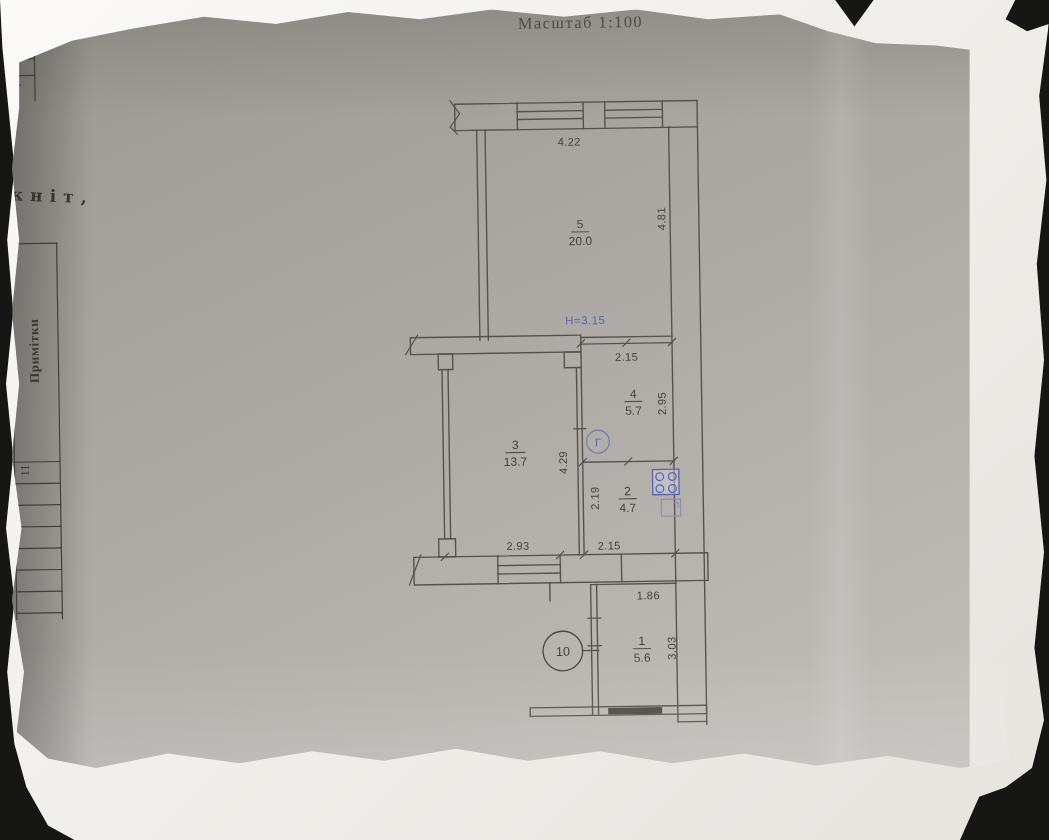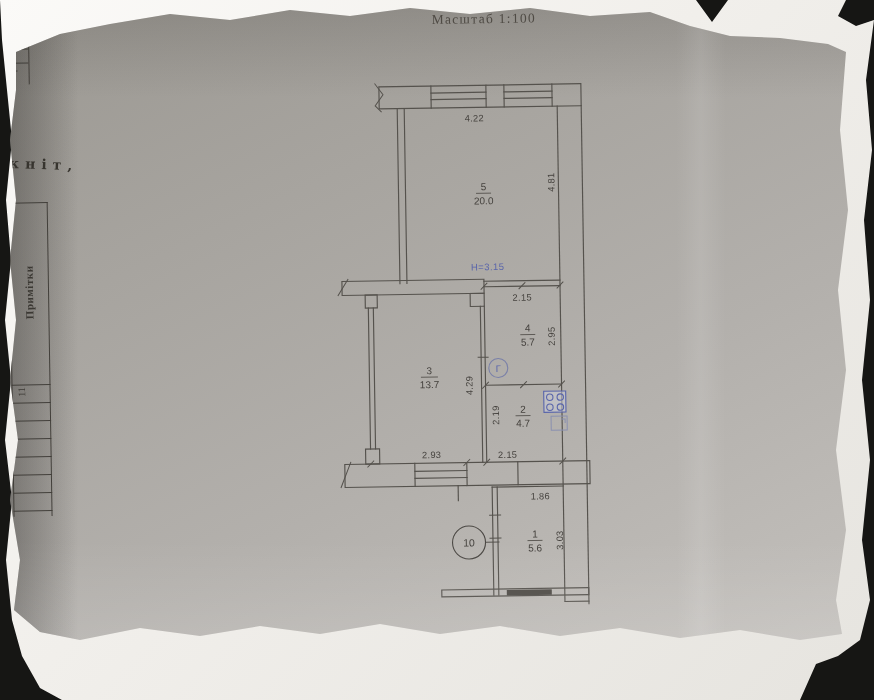--- a/index.html
+++ b/index.html
@@ -10,21 +10,21 @@
   }
   .paper{
     position:absolute;left:0;top:0;width:874px;height:700px;
     background:linear-gradient(135deg,#fbfaf8 0%,#f1efeb 45%,#e6e4df 100%);
     clip-path:polygon(0 0,696px 0,712px 22px,728px 0,846px 0,838px 16px,856px 26px,874px 20px,
       866px 80px,872px 150px,864px 220px,870px 300px,862px 380px,870px 460px,862px 540px,870px 600px,860px 640px,
       838px 656px,816px 664px,800px 700px,62px 700px,40px 688px,22px 656px,12px 620px,
       6px 560px,12px 500px,5px 440px,11px 380px,5px 320px,11px 260px,6px 200px,12px 140px,6px 80px,2px 40px);
   }
   .content{
-    position:absolute;left:0;top:0;width:874px;height:700px;
+    position:absolute;left:0;top:0;width:808px;height:700px;
     background:
       linear-gradient(180deg,rgba(62,59,55,.20),rgba(62,59,55,0) 14%),
       linear-gradient(90deg,rgba(52,50,47,.26),rgba(52,50,47,0) 9%),
       linear-gradient(155deg,#9b9892 0%,#a7a49f 30%,#b3b0ac 60%,#c2bfbb 92%);
     clip-path:polygon(16px 52px,60px 34px,110px 24px,170px 14px,230px 20px,290px 10px,350px 16px,410px 8px,
       470px 14px,530px 8px,590px 16px,650px 12px,690px 26px,730px 36px,780px 38px,828px 44px,
       846px 52px,840px 130px,848px 210px,838px 290px,846px 370px,836px 450px,846px 530px,836px 600px,842px 634px,
       800px 640px,740px 630px,680px 638px,620px 628px,560px 636px,500px 626px,440px 634px,380px 624px,
       320px 634px,260px 626px,200px 636px,140px 628px,80px 640px,40px 632px,
       14px 610px,20px 560px,10px 500px,18px 440px,10px 380px,16px 320px,10px 260px,16px 200px,10px 140px,16px 90px);

